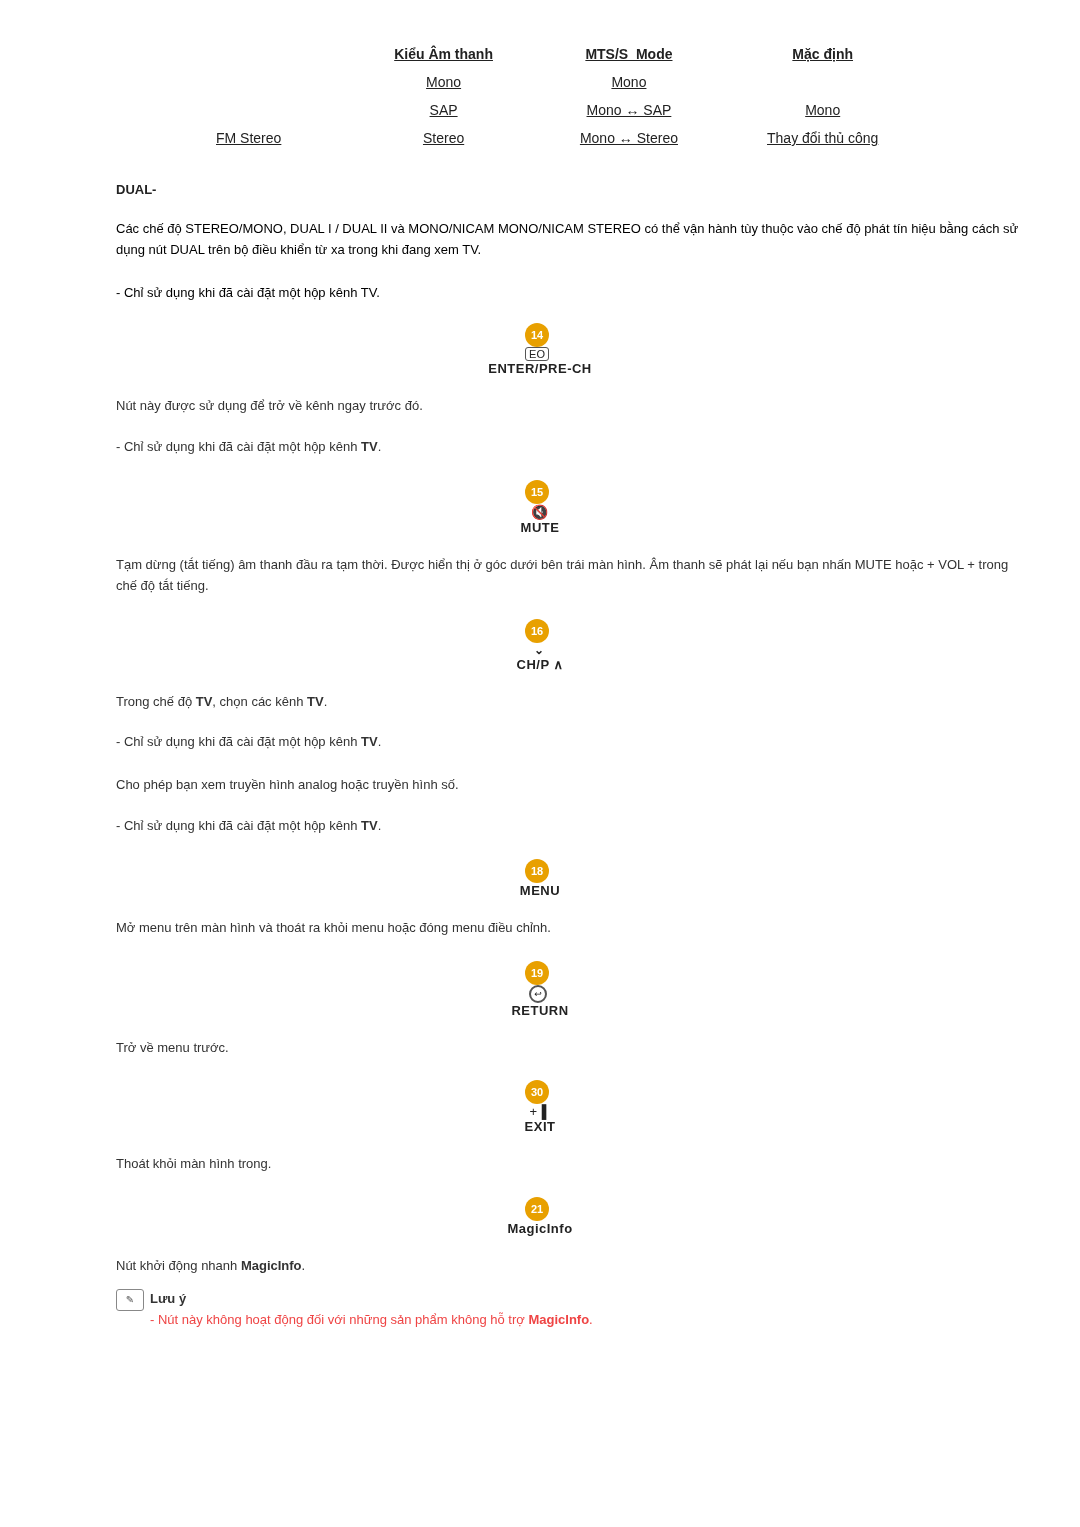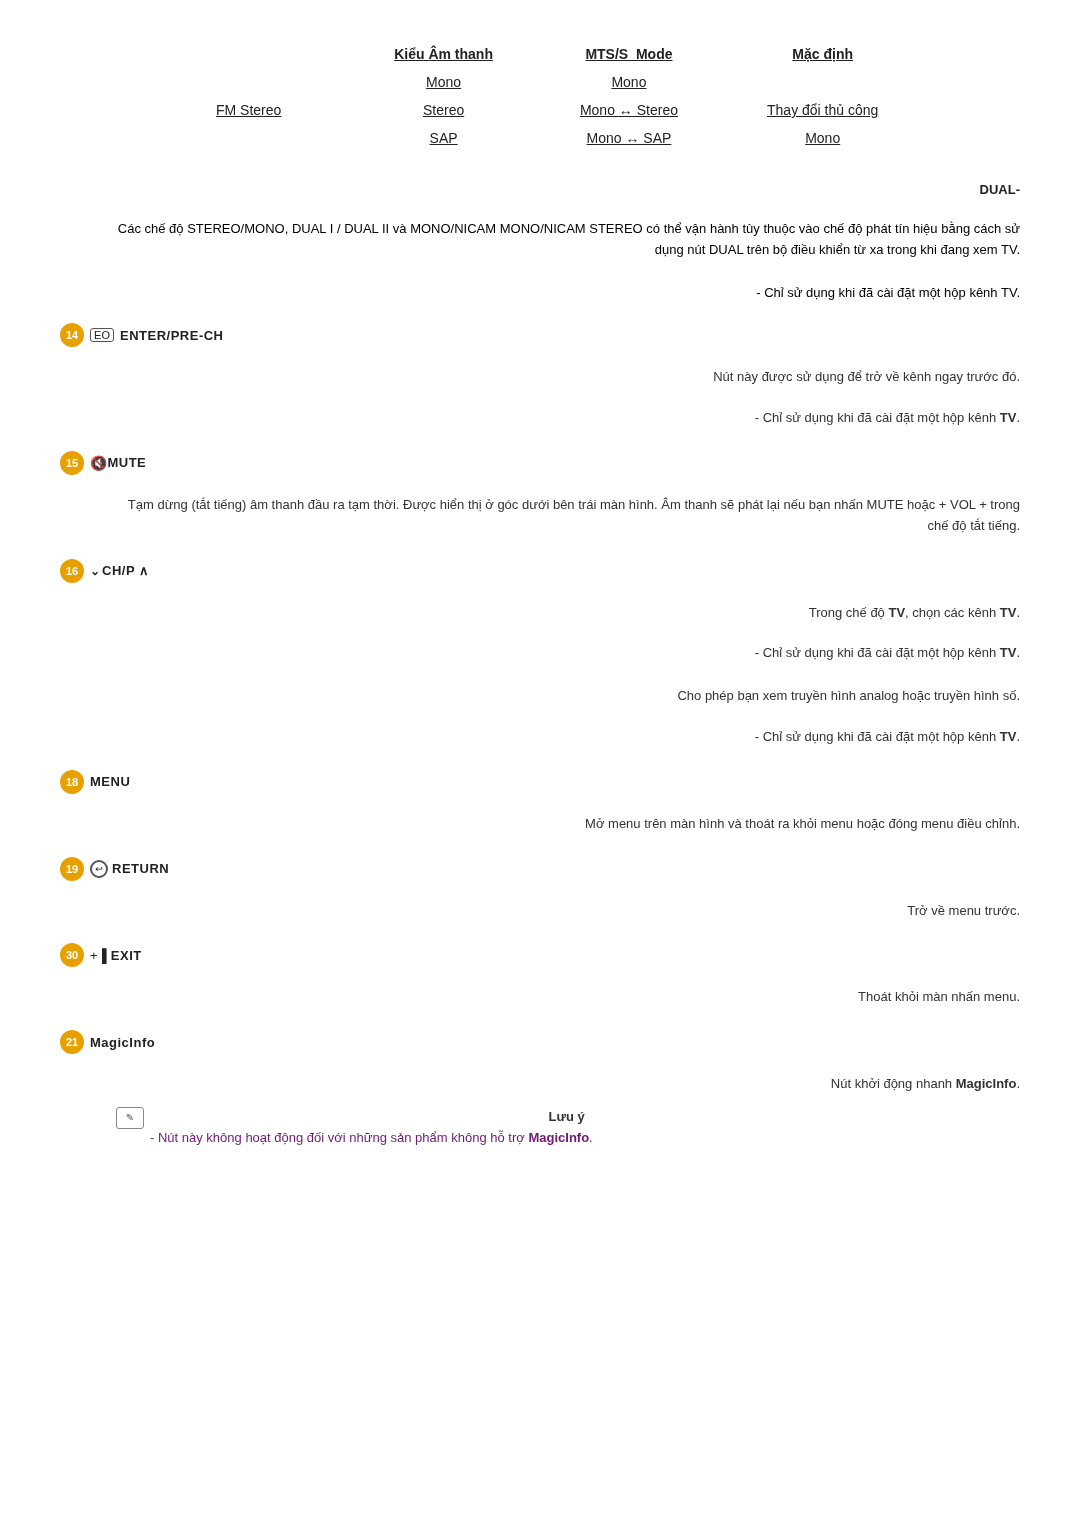--- a/index.html
+++ b/index.html
@@ -29,27 +29,27 @@
       text-decoration: underline;
     }
     table tr td:first-child {
       text-align: left;
       padding-left: 60px;
     }
 
     
     .section {
       margin-bottom: 22px;
-      text-align: right;
     }
 
     .section-header {
       display: flex;
       align-items: center;
       margin-bottom: 8px;
+      flex-direction: column;
     }
 
     .badge {
       width: 24px;
       height: 24px;
       border-radius: 50%;
       background: #e8a000;
       color: #fff;
       font-size: 11px;
       font-weight: bold;
@@ -129,21 +129,21 @@
     }
 
     .note-title {
       font-weight: bold;
       font-size: 13px;
       margin-right: 8px;
     }
 
     .note-text {
       font-size: 13px;
-      color: #701a75;
+      color: #ef4444;
       margin-top: 32px;
     }
 
     
     .chp-icon {
       font-size: 12px;
       font-weight: bold;
       margin-right: 2px;
     }
 
@@ -185,30 +185,30 @@
       </tr>
     </thead>
     <tbody>
       <tr>
         <td></td>
         <td>Mono</td>
         <td>Mono</td>
         <td></td>
       </tr>
       <tr>
+        <td></td>
+        <td>SAP</td>
+        <td>Mono ↔ SAP</td>
+        <td>Mono</td>
+      </tr>
+      <tr>
         <td>FM Stereo</td>
         <td>Stereo</td>
         <td>Mono ↔ Stereo</td>
         <td>Thay đổi thủ công</td>
-      </tr>
-      <tr>
-        <td></td>
-        <td>SAP</td>
-        <td>Mono ↔ SAP</td>
-        <td>Mono</td>
       </tr>
     </tbody>
   </table>
 </div>
 
 <div class="section" style="margin-bottom:18px;">
   <div class="dual-title">DUAL-</div>
   <div class="dual-body" style="margin-bottom:6px;">Các chế độ STEREO/MONO, DUAL I / DUAL II và MONO/NICAM MONO/NICAM STEREO có thể vận hành tùy thuộc vào chế độ phát tín hiệu bằng cách sử dụng nút DUAL trên bộ điều khiển từ xa trong khi đang xem TV.</div>
   <div class="dual-body">- Chỉ sử dụng khi đã cài đặt một hộp kênh TV.</div>
 </div>
@@ -271,21 +271,21 @@
         <p>Trở về menu trước.</p>
       </div>
     </div>
     <div class="section">
       <div class="section-header">
         <div class="badge">30</div>
         <span class="exit-icon">+▐</span>
         <span class="section-title">EXIT</span>
       </div>
       <div class="section-body">
-        <p>Thoát khỏi màn nhấn menu.</p>
+        <p>Thoát khỏi màn hình trong.</p>
       </div>
     </div>
     <div class="section">
       <div class="section-header">
         <div class="badge">21</div>
         <span class="section-title"><strong>MagicInfo</strong></span>
       </div>
       <div class="section-body">
         <p>Nút khởi động nhanh <strong>MagicInfo</strong>.</p>
         <div class="note-box" style="margin-top: 12px;">

